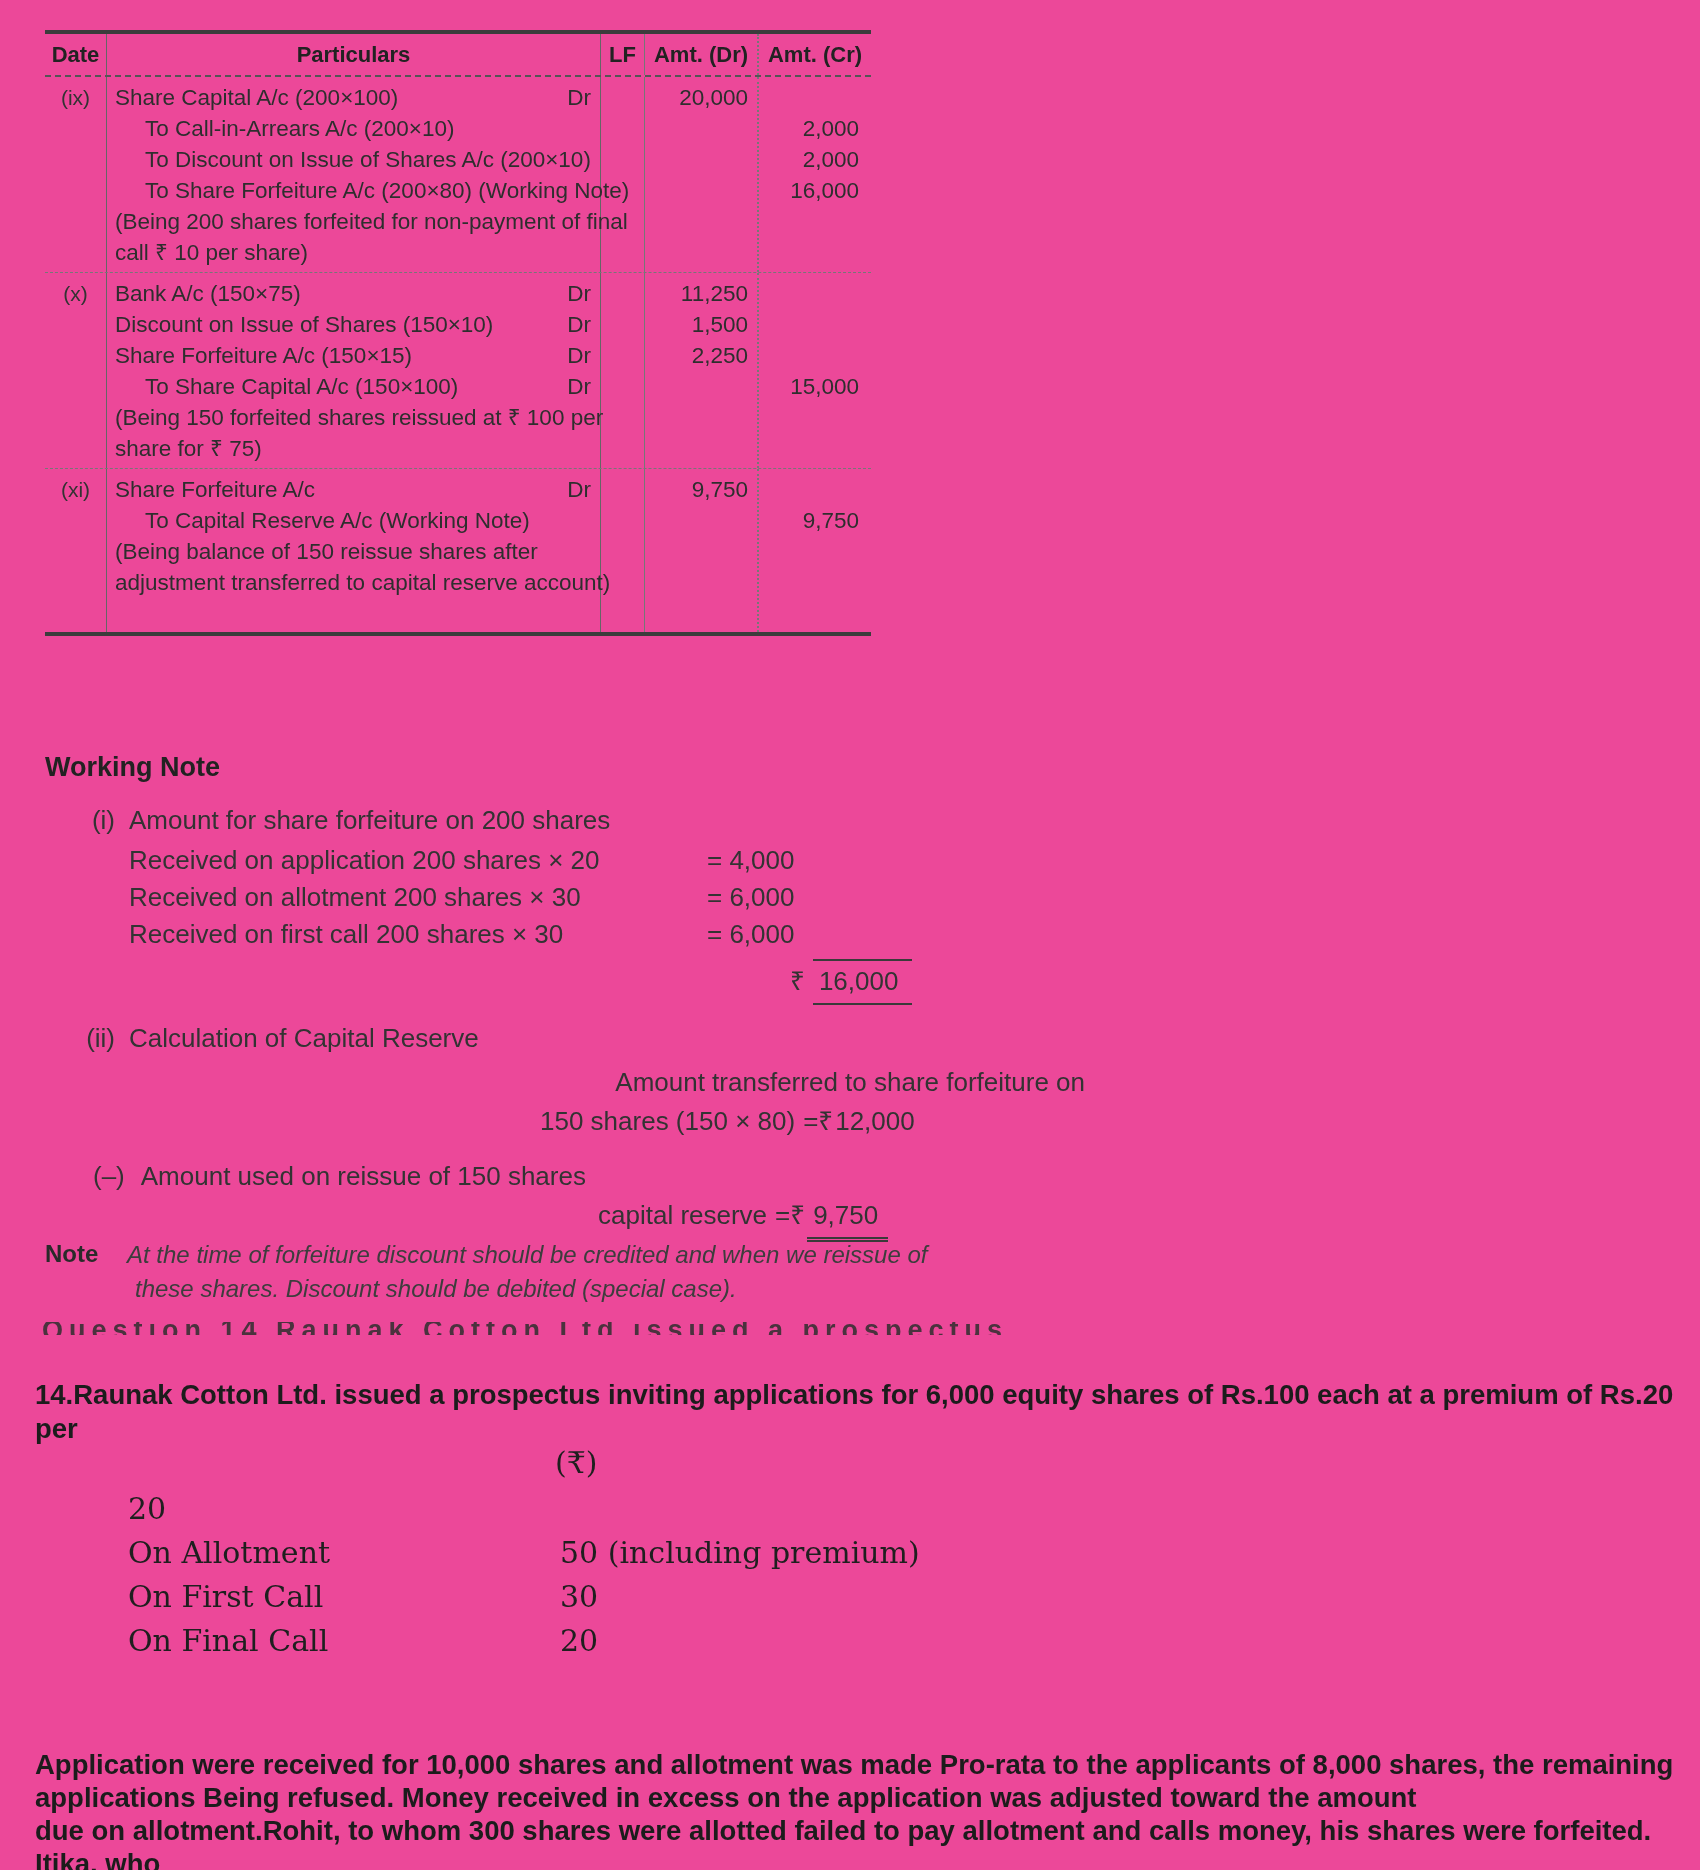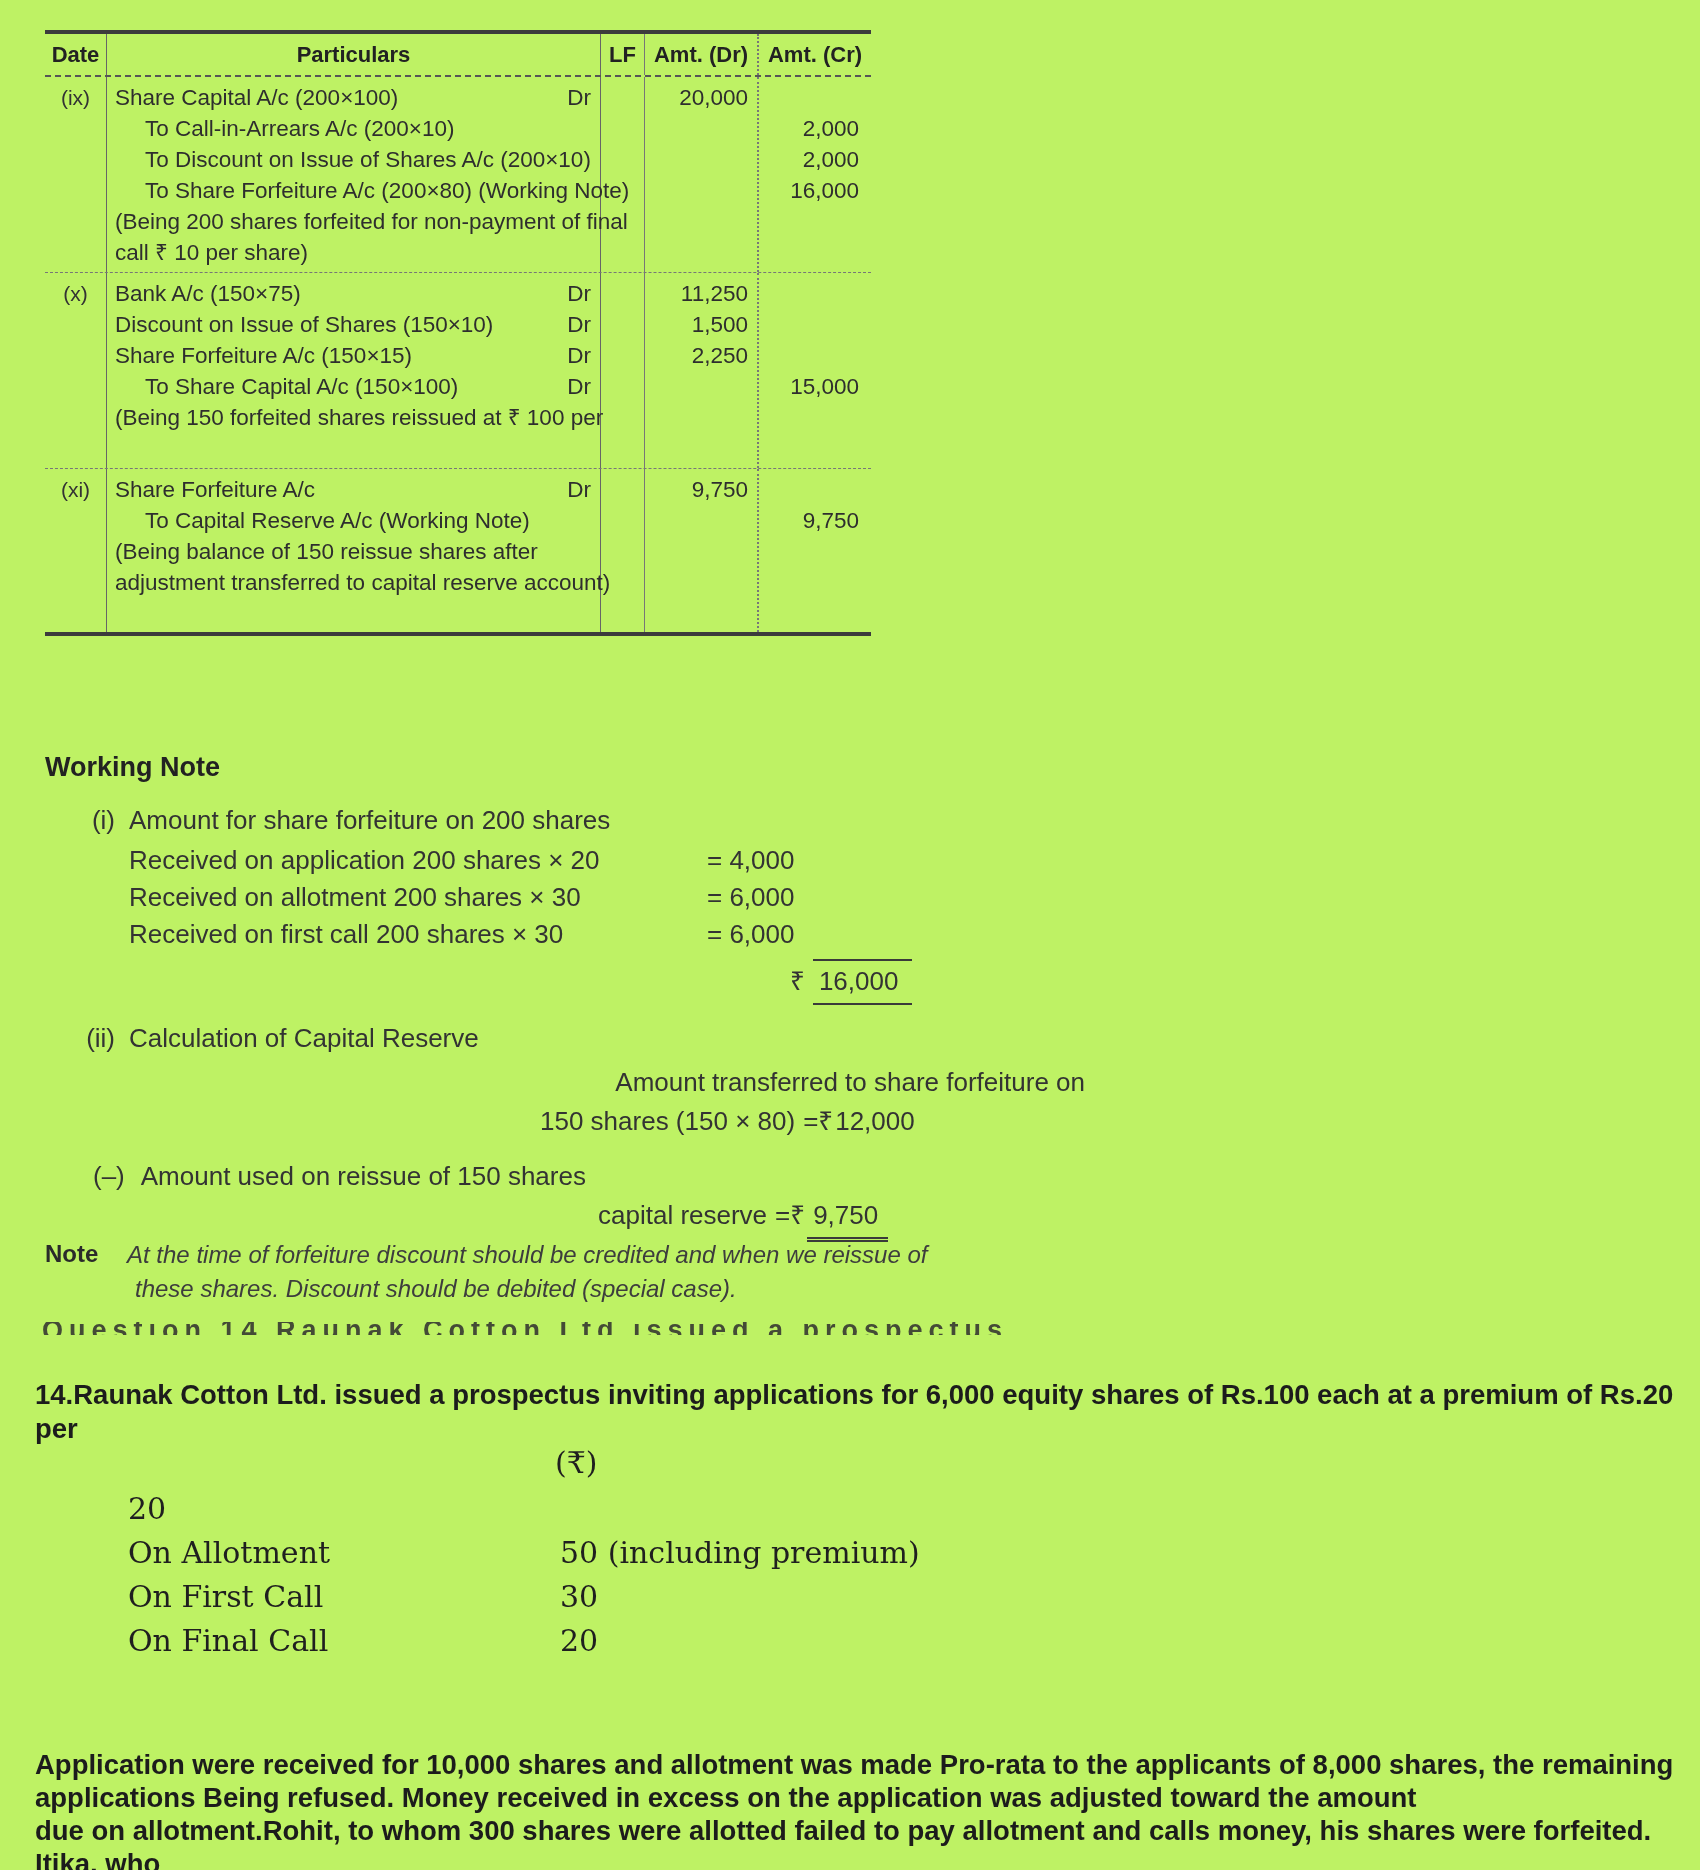--- a/index.html
+++ b/index.html
@@ -1,18 +1,18 @@
 <!DOCTYPE html>
 <html><head>
 <meta charset="utf-8">
 <style>
   * { margin:0; padding:0; box-sizing:border-box; }
   body { background:#e8e8e8; font-family:"Liberation Sans", sans-serif; }
   .page{
-    position:relative; width:1700px; height:1870px; background:#bef264;
+    position:relative; width:1700px; height:1870px; background:#ec4899;
     overflow:hidden; color:#2b2b2b;
   }
 
   
   .journal{
     position:absolute; left:45px; top:30px; width:826px;
     border-top:4px solid #3c3c3c; border-bottom:4px solid #3c3c3c;
     font-size:22.5px; color:#2e2e2e;
   }
   .j-row{ display:grid; grid-template-columns:62px 494px 44px 114px 112px; }
@@ -158,20 +158,23 @@
               <span>Share Forfeiture A/c (150×15)</span>
               <span class="drs">Dr</span>
             </div>
             <div class="line ind">
               <span>To Share Capital A/c (150×100)</span>
               <span class="drs">Dr</span>
             </div>
             <div class="line">
               <span>(Being 150 forfeited shares reissued at ₹ 100 per</span>
             </div>
+            <div class="line">
+              <span>share for ₹ 75)</span>
+            </div>
           </div>
           <div class="c lf"></div>
           <div class="c amt dr">
             <div class="line">11,250</div>
             <div class="line">1,500</div>
             <div class="line">2,250</div>
             <div class="line">&nbsp;</div>
             <div class="line">&nbsp;</div>
             <div class="line">&nbsp;</div>
           </div>

